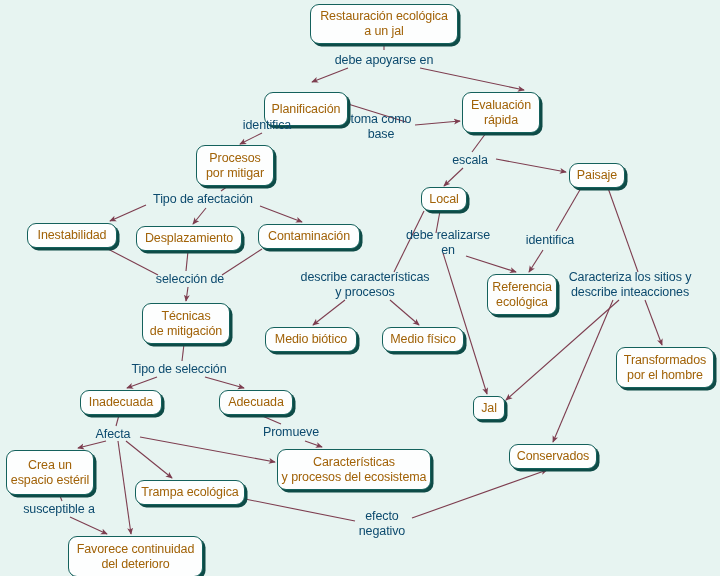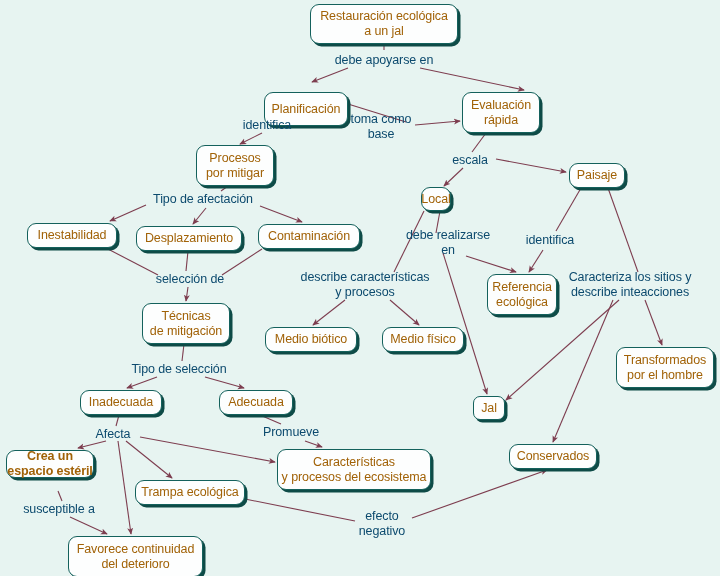--- a/index.html
+++ b/index.html
@@ -119,38 +119,38 @@
   </svg>
 
   <div id="node-layer">
       <div class="node" style="left: 310px; top: 4px; width: 148px; height: 40px;">Restauración ecológica
 a un jal</div>
       <div class="node" style="left: 264px; top: 83px; width: 84px; height: 34px; margin-top: 9px;">Planificación</div>
       <div class="node" style="left: 462px; top: 92px; width: 78px; height: 41px; text-align: center;">Evaluación
 rápida</div>
       <div class="node" style="left: 196px; top: 145px; width: 78px; height: 41px;">Procesos
 por mitigar</div>
-      <div class="node" style="left: 421px; top: 187px; width: 30px; height: 24px;">Local</div>
+      <div class="node" style="left: 421px; top: 187px; width: 46px; height: 24px;">Local</div>
       <div class="node" style="left: 569px; top: 163px; width: 56px; height: 25px;">Paisaje</div>
       <div class="node" style="left: 27px; top: 223px; width: 90px; height: 25px;">Inestabilidad</div>
       <div class="node" style="left: 136px; top: 226px; width: 106px; height: 25px;">Desplazamiento</div>
       <div class="node" style="left: 258px; top: 224px; width: 102px; height: 25px;">Contaminación</div>
       <div class="node" style="left: 487px; top: 274px; width: 70px; height: 41px;">Referencia
 ecológica</div>
       <div class="node" style="left: 142px; top: 303px; width: 88px; height: 41px;">Técnicas
 de mitigación</div>
       <div class="node" style="left: 265px; top: 327px; width: 92px; height: 25px;">Medio biótico</div>
       <div class="node" style="left: 382px; top: 327px; width: 82px; height: 25px;">Medio físico</div>
       <div class="node" style="left: 616px; top: 347px; width: 98px; height: 41px;">Transformados
 por el hombre</div>
       <div class="node" style="left: 80px; top: 390px; width: 82px; height: 25px;">Inadecuada</div>
       <div class="node" style="left: 219px; top: 390px; width: 74px; height: 25px;">Adecuada</div>
       <div class="node" style="left: 473px; top: 396px; width: 32px; height: 24px; border-radius: 7px;">Jal</div>
       <div class="node" style="left: 509px; top: 444px; width: 88px; height: 25px;">Conservados</div>
-      <div class="node" style="left: 6px; top: 450px; width: 88px; height: 28px; font-weight: bold;">Crea un
+      <div class="node" style="left: 6px; top: 450px; width: 88px; height: 45px;">Crea un
 espacio estéril</div>
       <div class="node" style="left: 277px; top: 449px; width: 154px; height: 41px;">Características
 y procesos del ecosistema</div>
       <div class="node" style="left: 135px; top: 480px; width: 110px; height: 25px;">Trampa ecológica</div>
       <div class="node" style="left: 68px; top: 536px; width: 135px; height: 41px;">Favorece continuidad
 del deterioro</div>
     </div>
   <div id="label-layer">
       <div class="link-label" style="left: 384px; top: 60px;">debe apoyarse en</div>
       <div class="link-label" style="left: 267px; top: 125px;">identifica</div>

